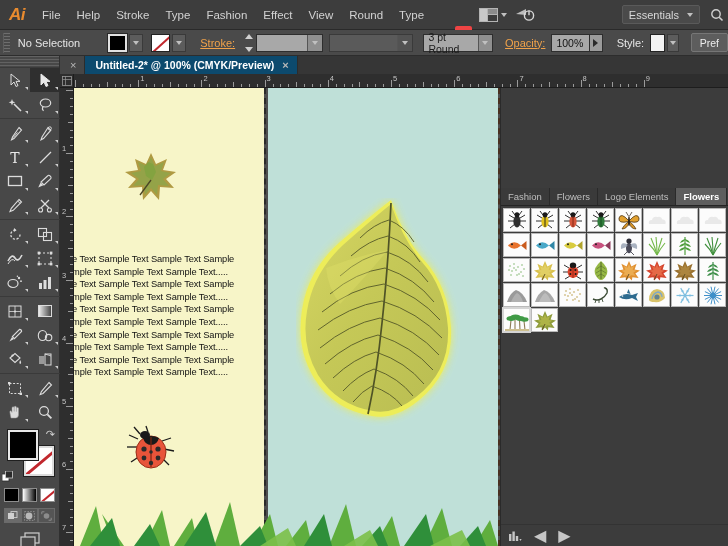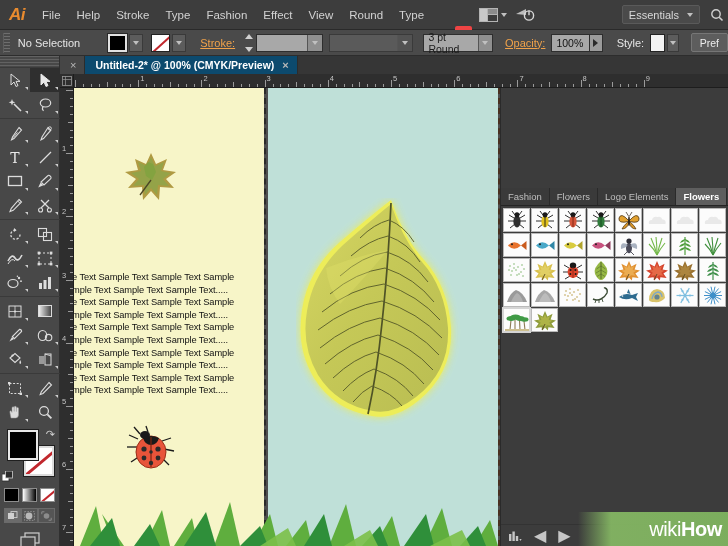--- a/index.html
+++ b/index.html
@@ -229,21 +229,21 @@
     border-left: 2px dashed #2a2a2a;
   }
   .ab-dash.right { border-left: 2px dashed #4a3020; }
 
   
   .bigleaf { position: absolute; left: 222px; top: 110px; width: 170px; height: 230px; }
   .maple-sym { position: absolute; left: 48px; top: 62px; width: 58px; height: 54px; }
   .ladybug-sym { position: absolute; left: 50px; top: 337px; width: 54px; height: 48px; }
 
   .textblock {
-    position: absolute; left: -2px; top: 183px; width: 192px;
+    position: absolute; left: -2px; top: 165px; width: 192px;
     font-family: "Liberation Sans", sans-serif;
     font-size: 9.3px; line-height: 12.6px; color: #111;
     letter-spacing: -0.1px; white-space: nowrap; overflow: hidden;
   }
   .textblock div { height: 12.6px; }
 
   .grass { position: absolute; left: 0; bottom: 0; width: 654px; height: 46px; }
 
   
   .rightdock {
@@ -1374,18 +1374,14 @@
             <rect x="7.8" y="6" width="2.4" height="5" fill="#c6c6c6"></rect>
             <path d="M11.4 9 L13.6 9 L12.5 11 Z" fill="#c6c6c6"></path>
           </svg>
         </span>
         <span class="sf-ico">◀</span>
         <span class="sf-ico">▶</span>
       </div>
     </div>
   </div>
 
-  <div class="wikihow">
-    <span class="w1">wiki</span>
-      <span class="w2">How</span>
-  </div>
 
 </div>
 
 </body></html>

